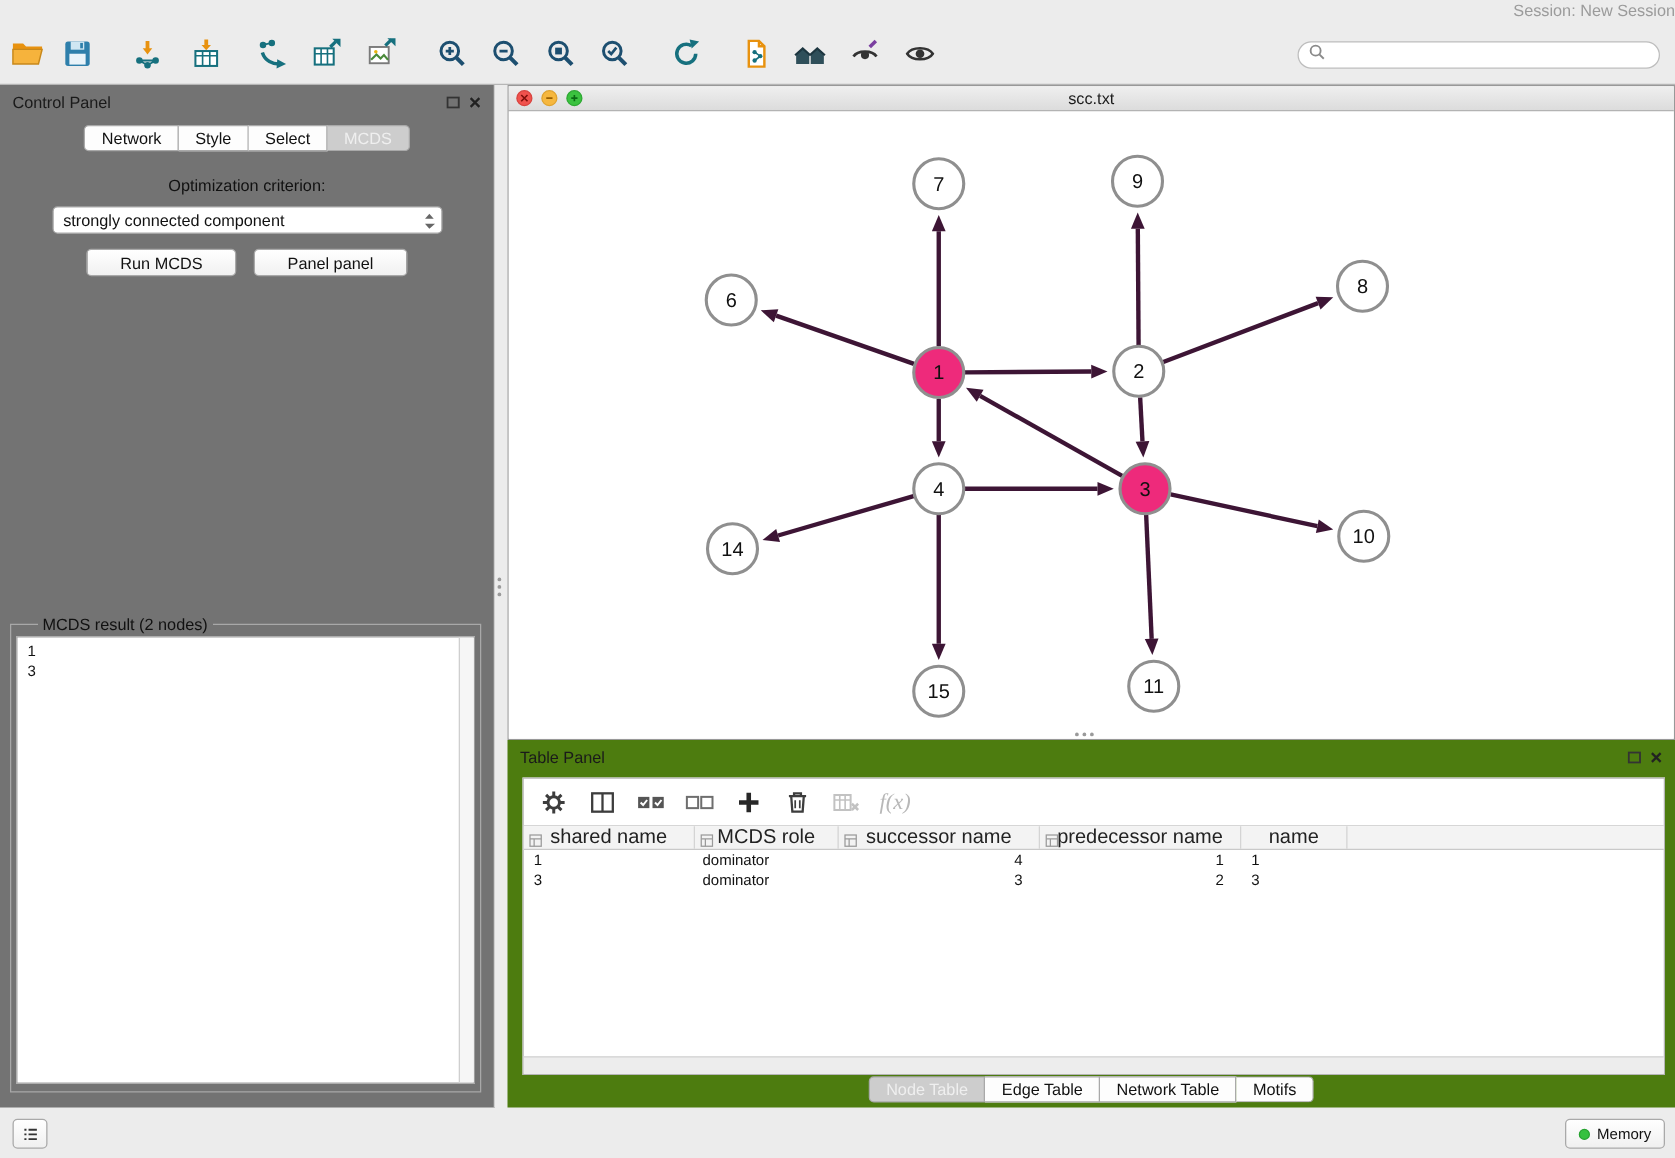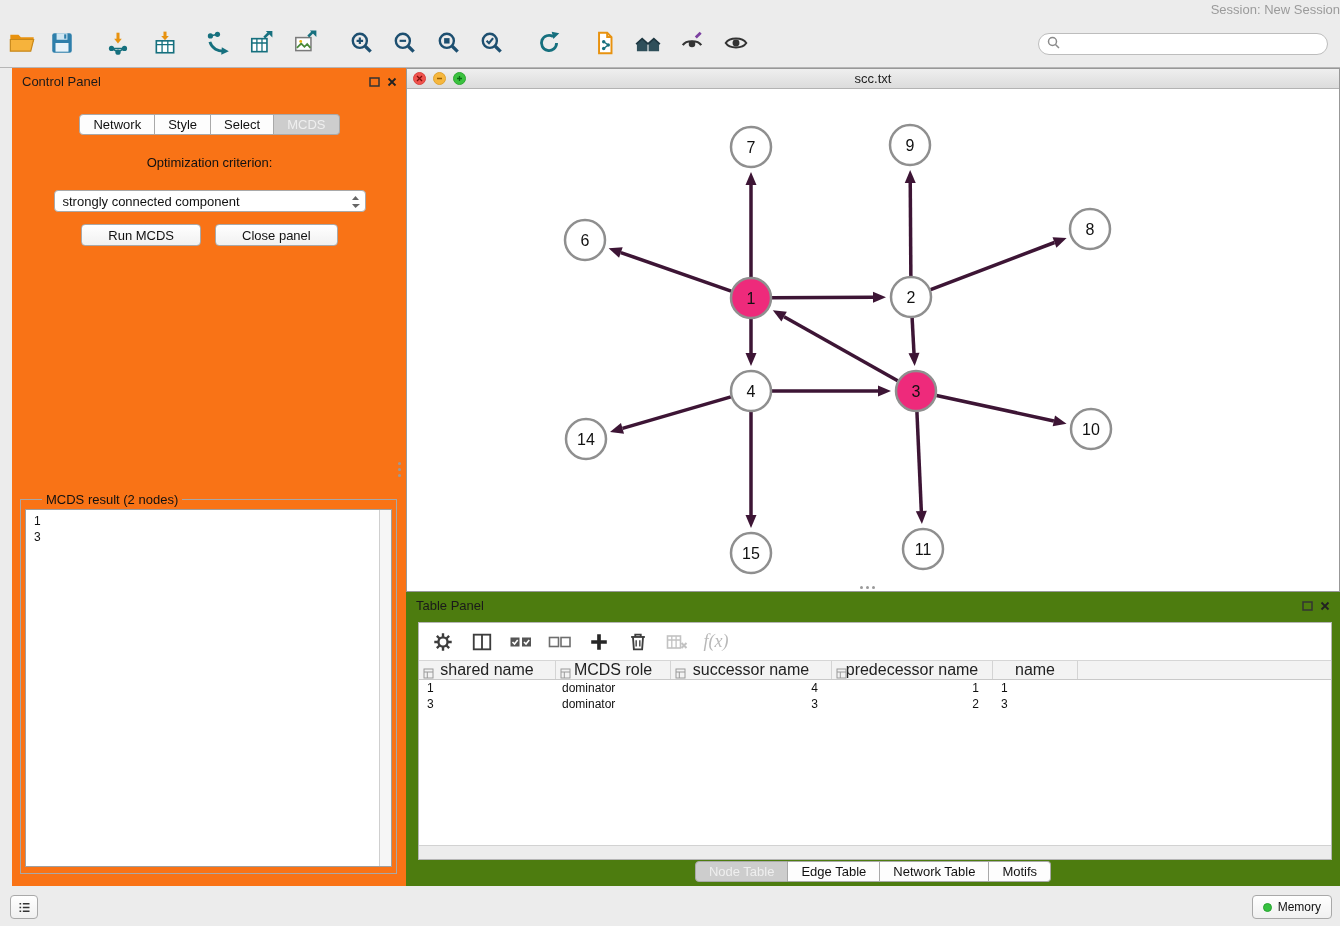--- a/index.html
+++ b/index.html
@@ -22,24 +22,24 @@
   .panel-btn { position:absolute; top:8px; width:14px; height:12px; display:flex; align-items:center; justify-content:center; cursor:pointer; }
 
   
   .tabrow { display:flex; justify-content:center; }
   .tab { height:21px; line-height:19px; padding:0 13px; background:#fdfdfd; border:1px solid #a9a9a9; border-left:none; font-size:13px; color:#111; cursor:pointer; white-space:nowrap; }
   .tab:first-child { border-left:1px solid #a9a9a9; border-radius:4px 0 0 4px; }
   .tab:last-child { border-radius:0 4px 4px 0; }
   .tab.active { background:#cdcdcd; color:#efefef; }
 
   
-  #control-panel { position:absolute; left:12px; top:68px; width:396px; height:818px; background:#f97316; border-right:1px solid #cfcfcf; }
-  #control-panel .tabrow { margin-top:20px;text-align:right; }
+  #control-panel { position:absolute; left:0; top:68px; width:396px; height:818px; background:#737373; border-right:1px solid #cfcfcf; }
+  #control-panel .tabrow { margin-top:6px;text-align:right; }
   .opt-label { margin-top:20px; text-align:center; font-size:13px; color:#111; }
-  .select { width:312px; height:22px; background:#fff; border:1px solid #a9a9a9; border-radius:4px; margin:20px auto 0; position:relative; display:flex; align-items:center; padding-left:8px; font-size:13px; color:#111; cursor:pointer; }
+  .select { width:312px; height:22px; background:#fff; border:1px solid #a9a9a9; border-radius:4px; margin:9px auto 0; position:relative; display:flex; align-items:center; padding-left:8px; font-size:13px; color:#111; cursor:pointer; }
   .select .spinner { position:absolute; right:5px; top:4px; }
   .btnrow { margin-top:12px; display:flex; justify-content:center; gap:14px; }
   .btn { background:linear-gradient(#ffffff,#f1f1f1); border:1px solid #a9a9a9; border-radius:4px; font-size:13px; height:22px; padding:0 26px; color:#111; font-family:inherit; cursor:pointer; }
   .groupbox { position:absolute; left:8px; right:10px; top:424px; bottom:12px; border:1px solid #a8a8a8; }
   .groupbox legend { font-size:13px; color:#111; padding:0 4px; margin-left:21px; }
   .result-list { position:absolute; left:4px; right:4px; top:2px; bottom:6px; background:#fff; border:1px solid #9f9f9f; overflow:hidden; }
   .result-item { font-size:12px; line-height:16px; padding:0 8px; color:#111; }
   .result-item:first-child { padding-top:3px; }
   .result-gutter { position:absolute; top:0; bottom:0; right:0; width:12px; background:#f6f6f6; border-left:1px solid #cfcfcf; }
 
@@ -252,21 +252,21 @@
       <span>strongly connected component</span>
       <span class="spinner">
         <svg width="9" height="14" viewBox="0 0 9 14">
             <path d="M4.5 1L8 5H1z" fill="#666"></path>
             <path d="M4.5 13L1 9h8z" fill="#666"></path>
           </svg>
       </span>
     </div>
     <div class="btnrow">
       <button class="btn">Run MCDS</button>
-      <button class="btn">Close panel</button>
+      <button class="btn">Panel panel</button>
     </div>
     <fieldset class="groupbox">
       <legend>MCDS result (2 nodes)</legend>
       <div class="result-list">
         <div class="result-item">1</div>
         <div class="result-item">3</div>
         <div class="result-gutter"></div>
       </div>
     </fieldset>
   </div>

